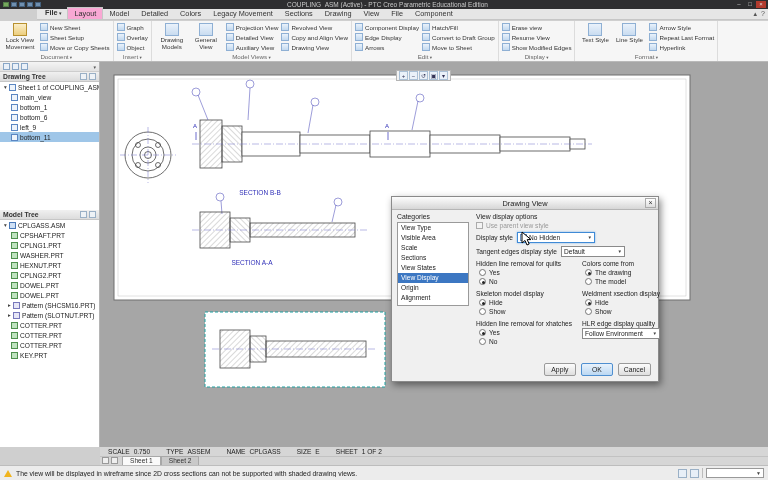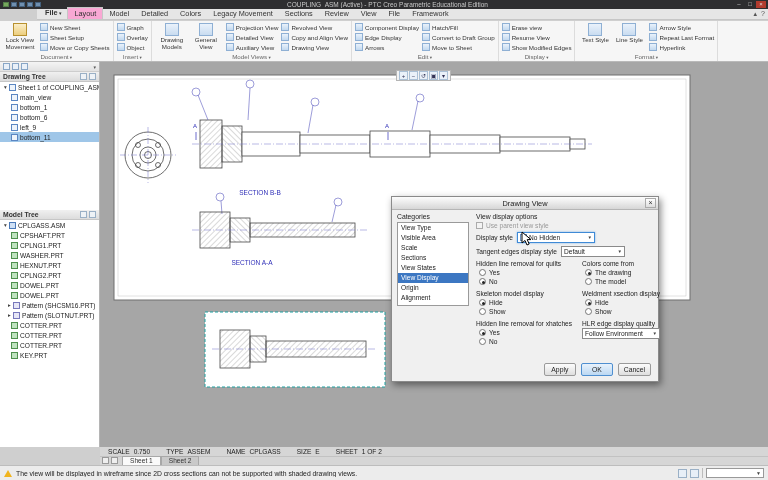--- a/index.html
+++ b/index.html
@@ -130,24 +130,24 @@
 
 <div id="tabs">
 
 <div class="tab file">File</div>
     <div class="tab active">Layout</div>
     <div class="tab">Model</div>
     <div class="tab">Detailed</div>
     <div class="tab">Colors</div>
     <div class="tab">Legacy Movement</div>
     <div class="tab">Sections</div>
-    <div class="tab">Review</div>
+    <div class="tab">Drawing</div>
     <div class="tab">View</div>
     <div class="tab">File</div>
-    <div class="tab">Framework</div>
+    <div class="tab">Component</div>
   </div>
 <div id="tabs-right">
   <span>▴</span>
   <span>?</span>
 </div>
 
 <div id="ribbon">
   <div class="group">
     <div class="group-body">
       <div class="big-btn">

